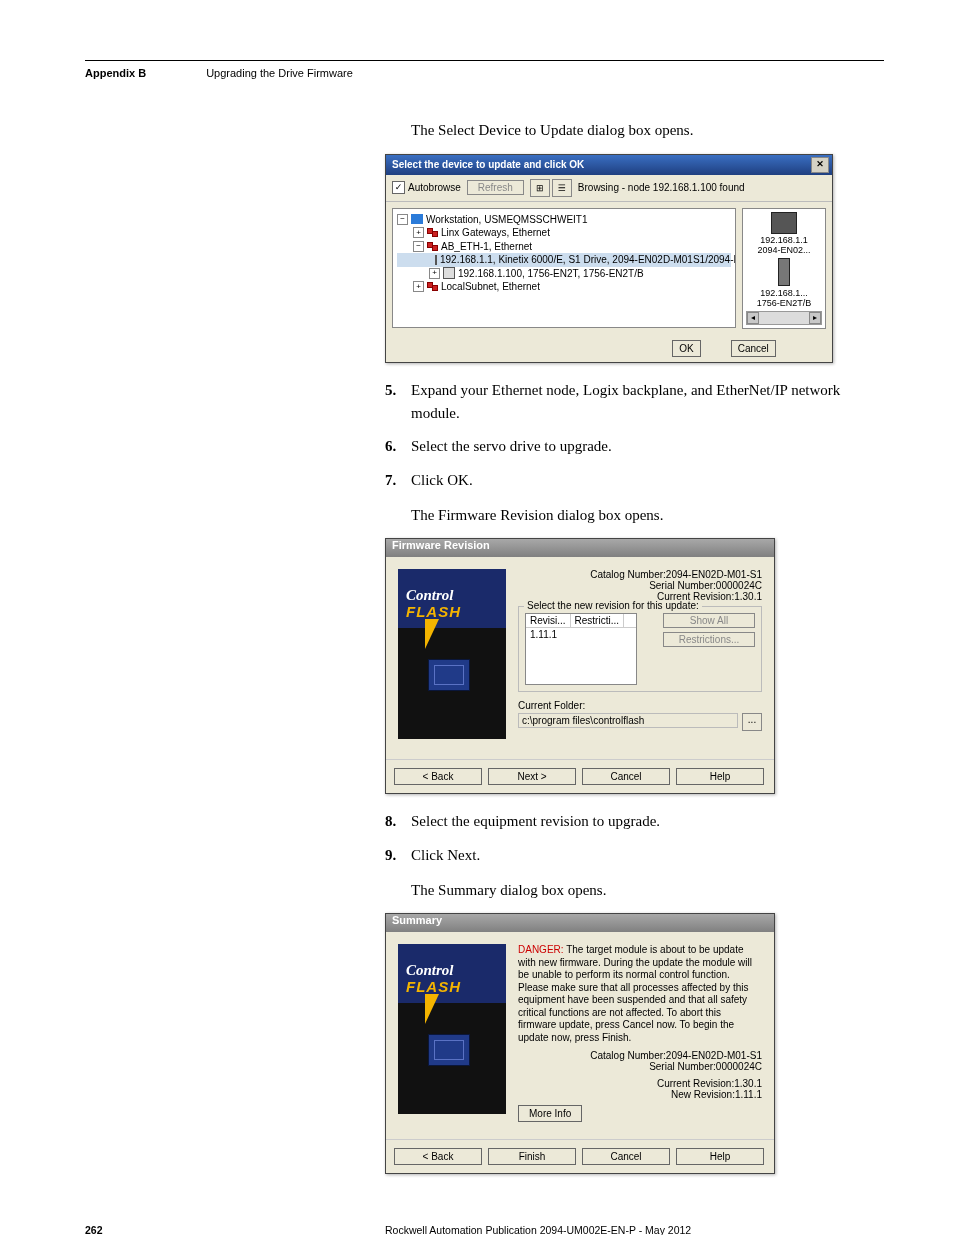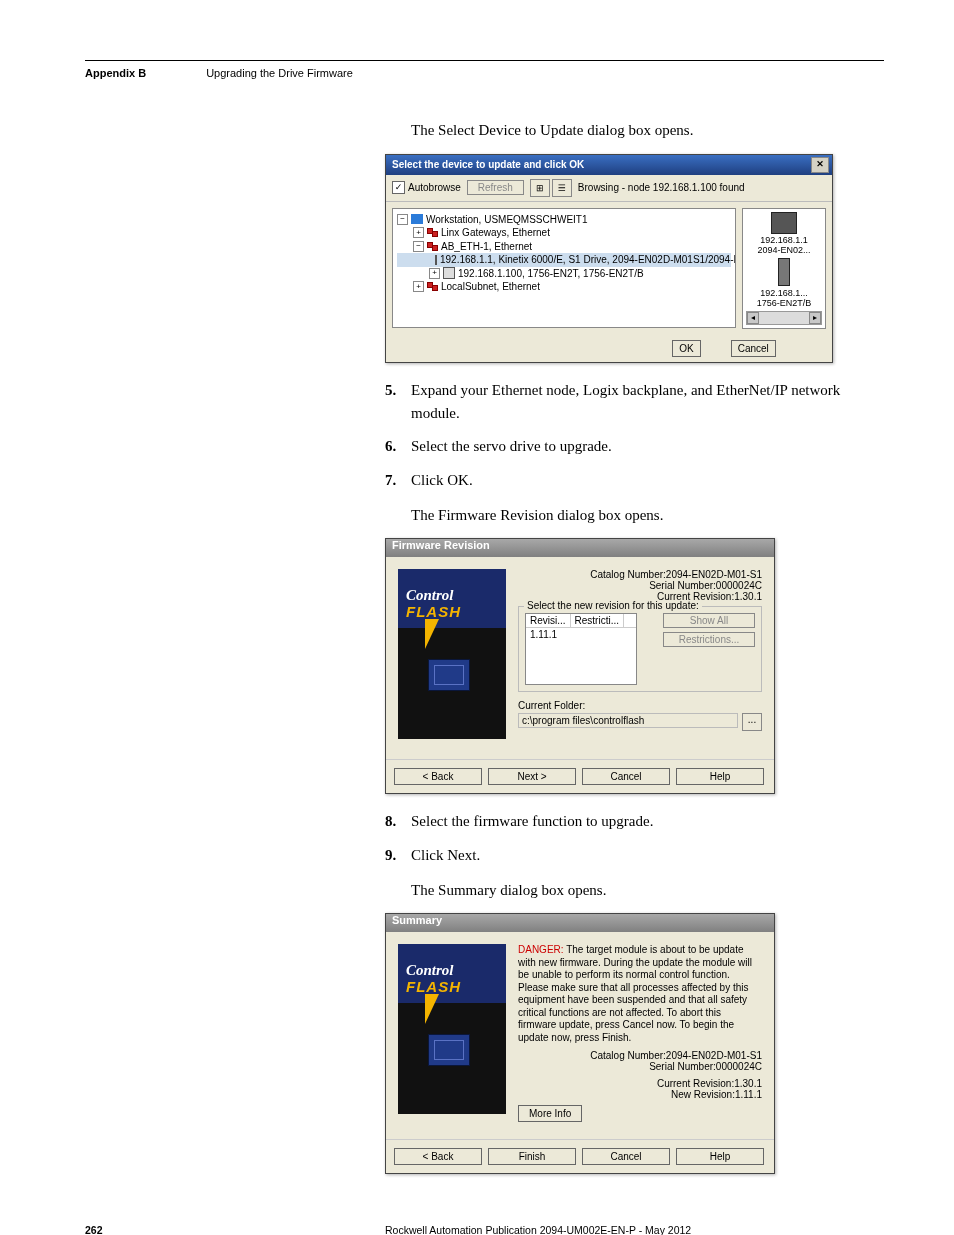--- a/index.html
+++ b/index.html
@@ -417,21 +417,21 @@
       <div class="wizard-footer">
         <span class="btn-xp2">&lt; Back</span>
         <span class="btn-xp2">Next &gt;</span>
         <span class="btn-xp2">Cancel</span>
         <span class="btn-xp2">Help</span>
       </div>
     </div>
 
     <div class="step-row">
       <span class="step-num">8.</span>
-      <span class="step-text">Select the firmware function to upgrade.</span>
+      <span class="step-text">Select the equipment revision to upgrade.</span>
     </div>
     <div class="step-row">
       <span class="step-num">9.</span>
       <span class="step-text">Click Next.</span>
     </div>
 
     <div class="body-text indented">The Summary dialog box opens.</div>
 
     <div class="dlg dlg23">
       <div class="titlebar-gray">

